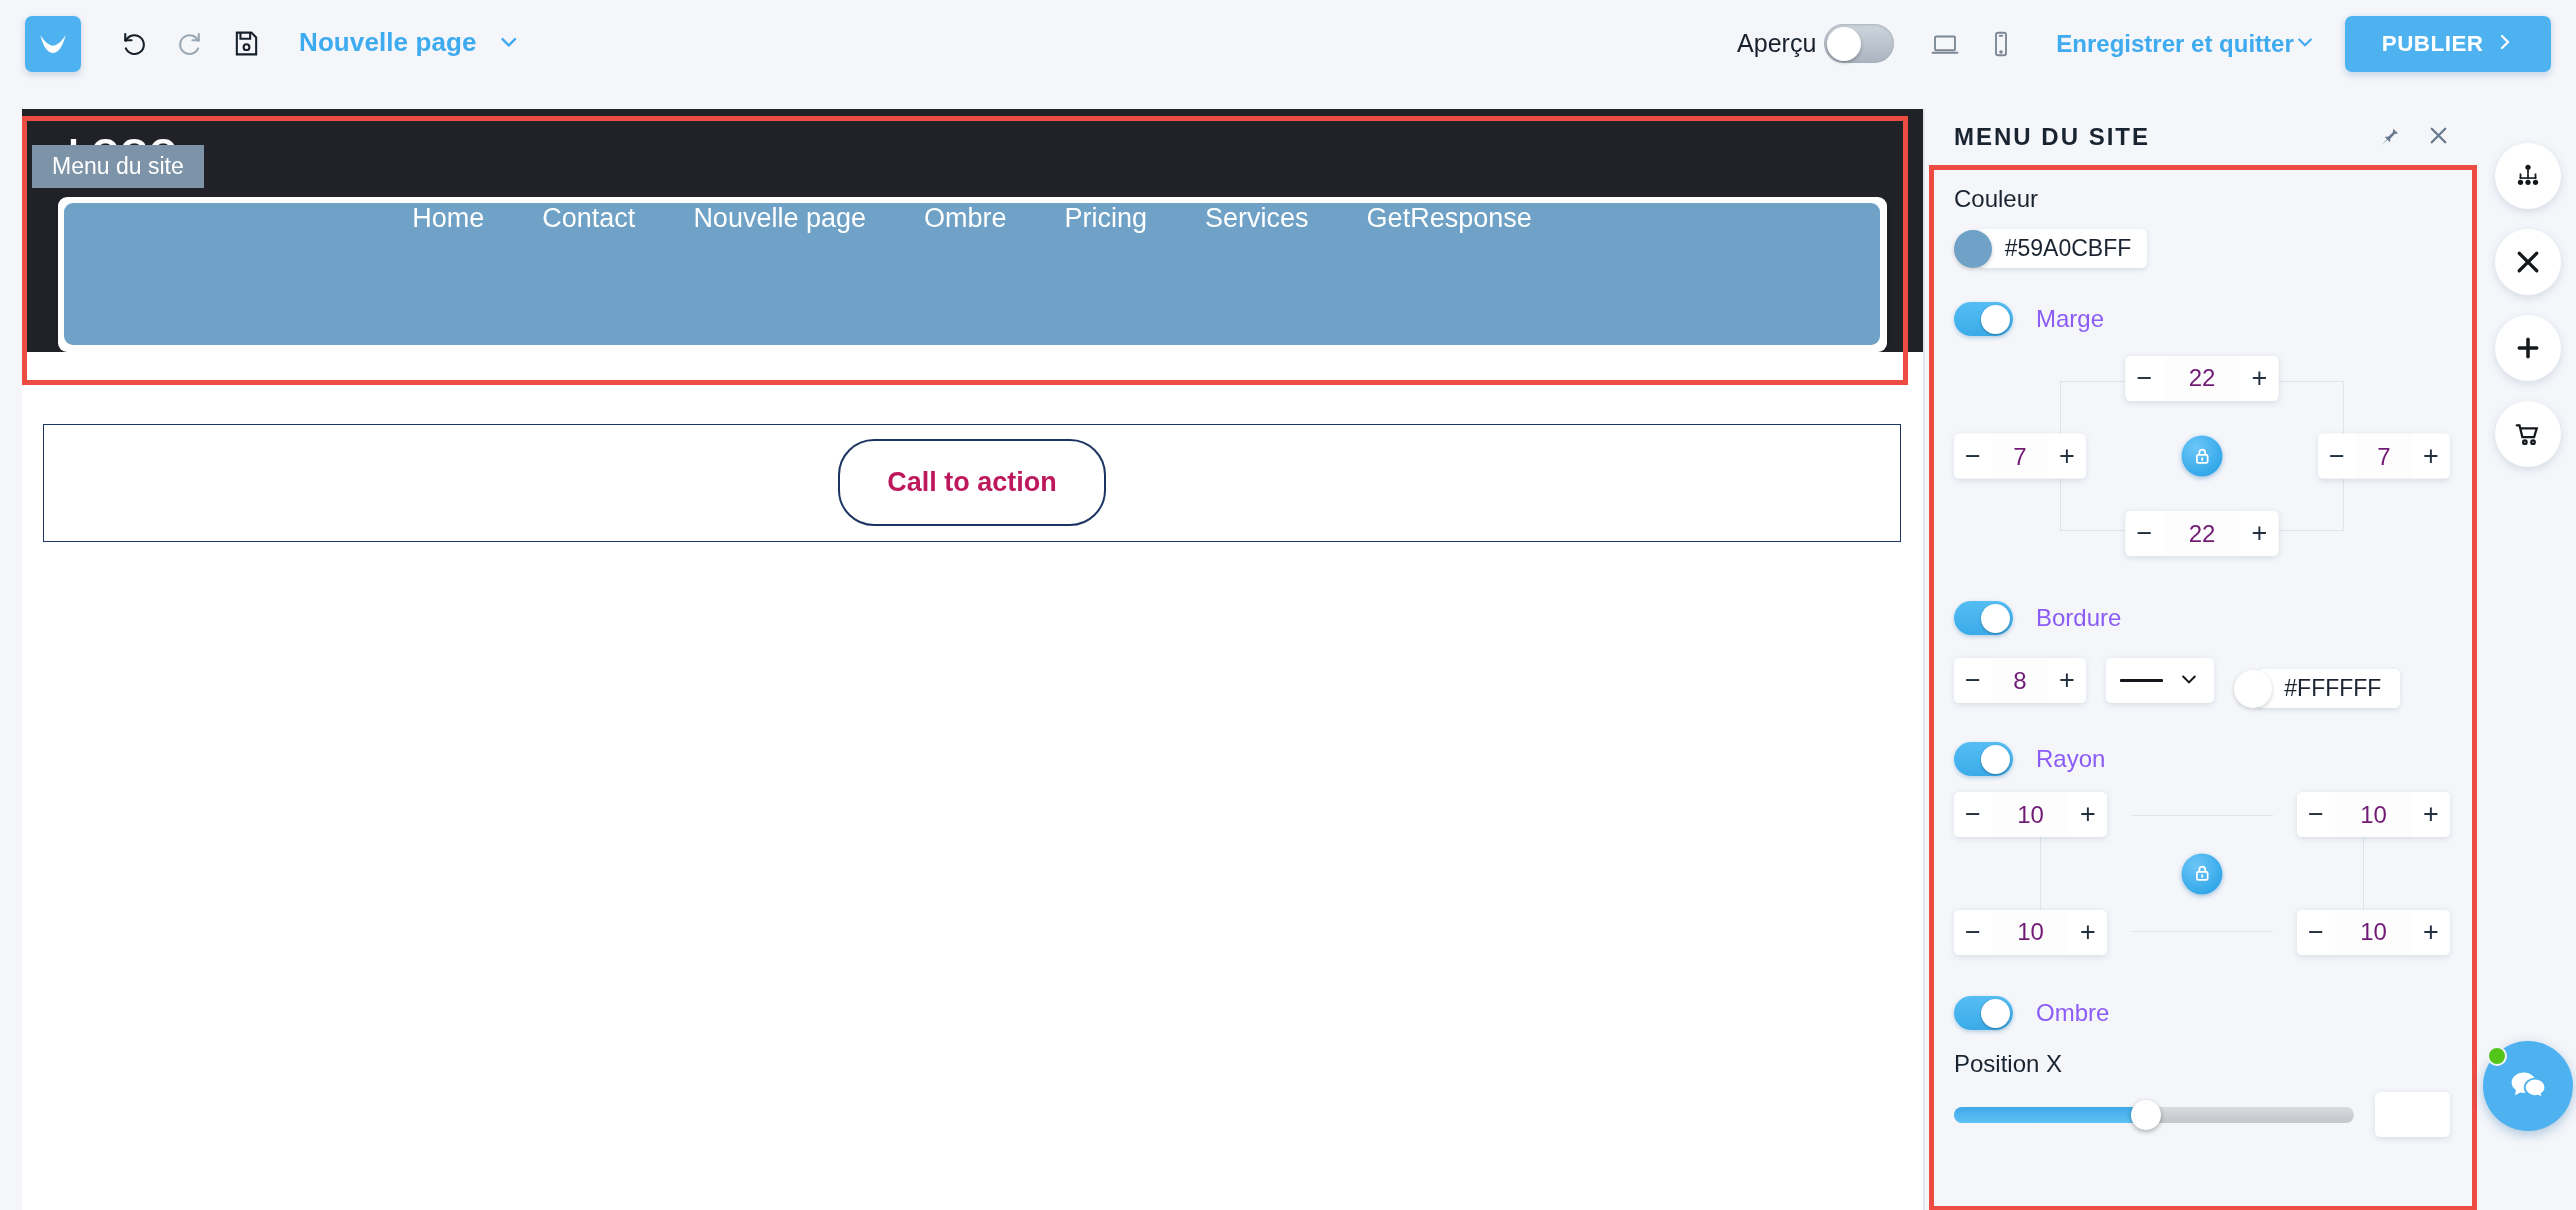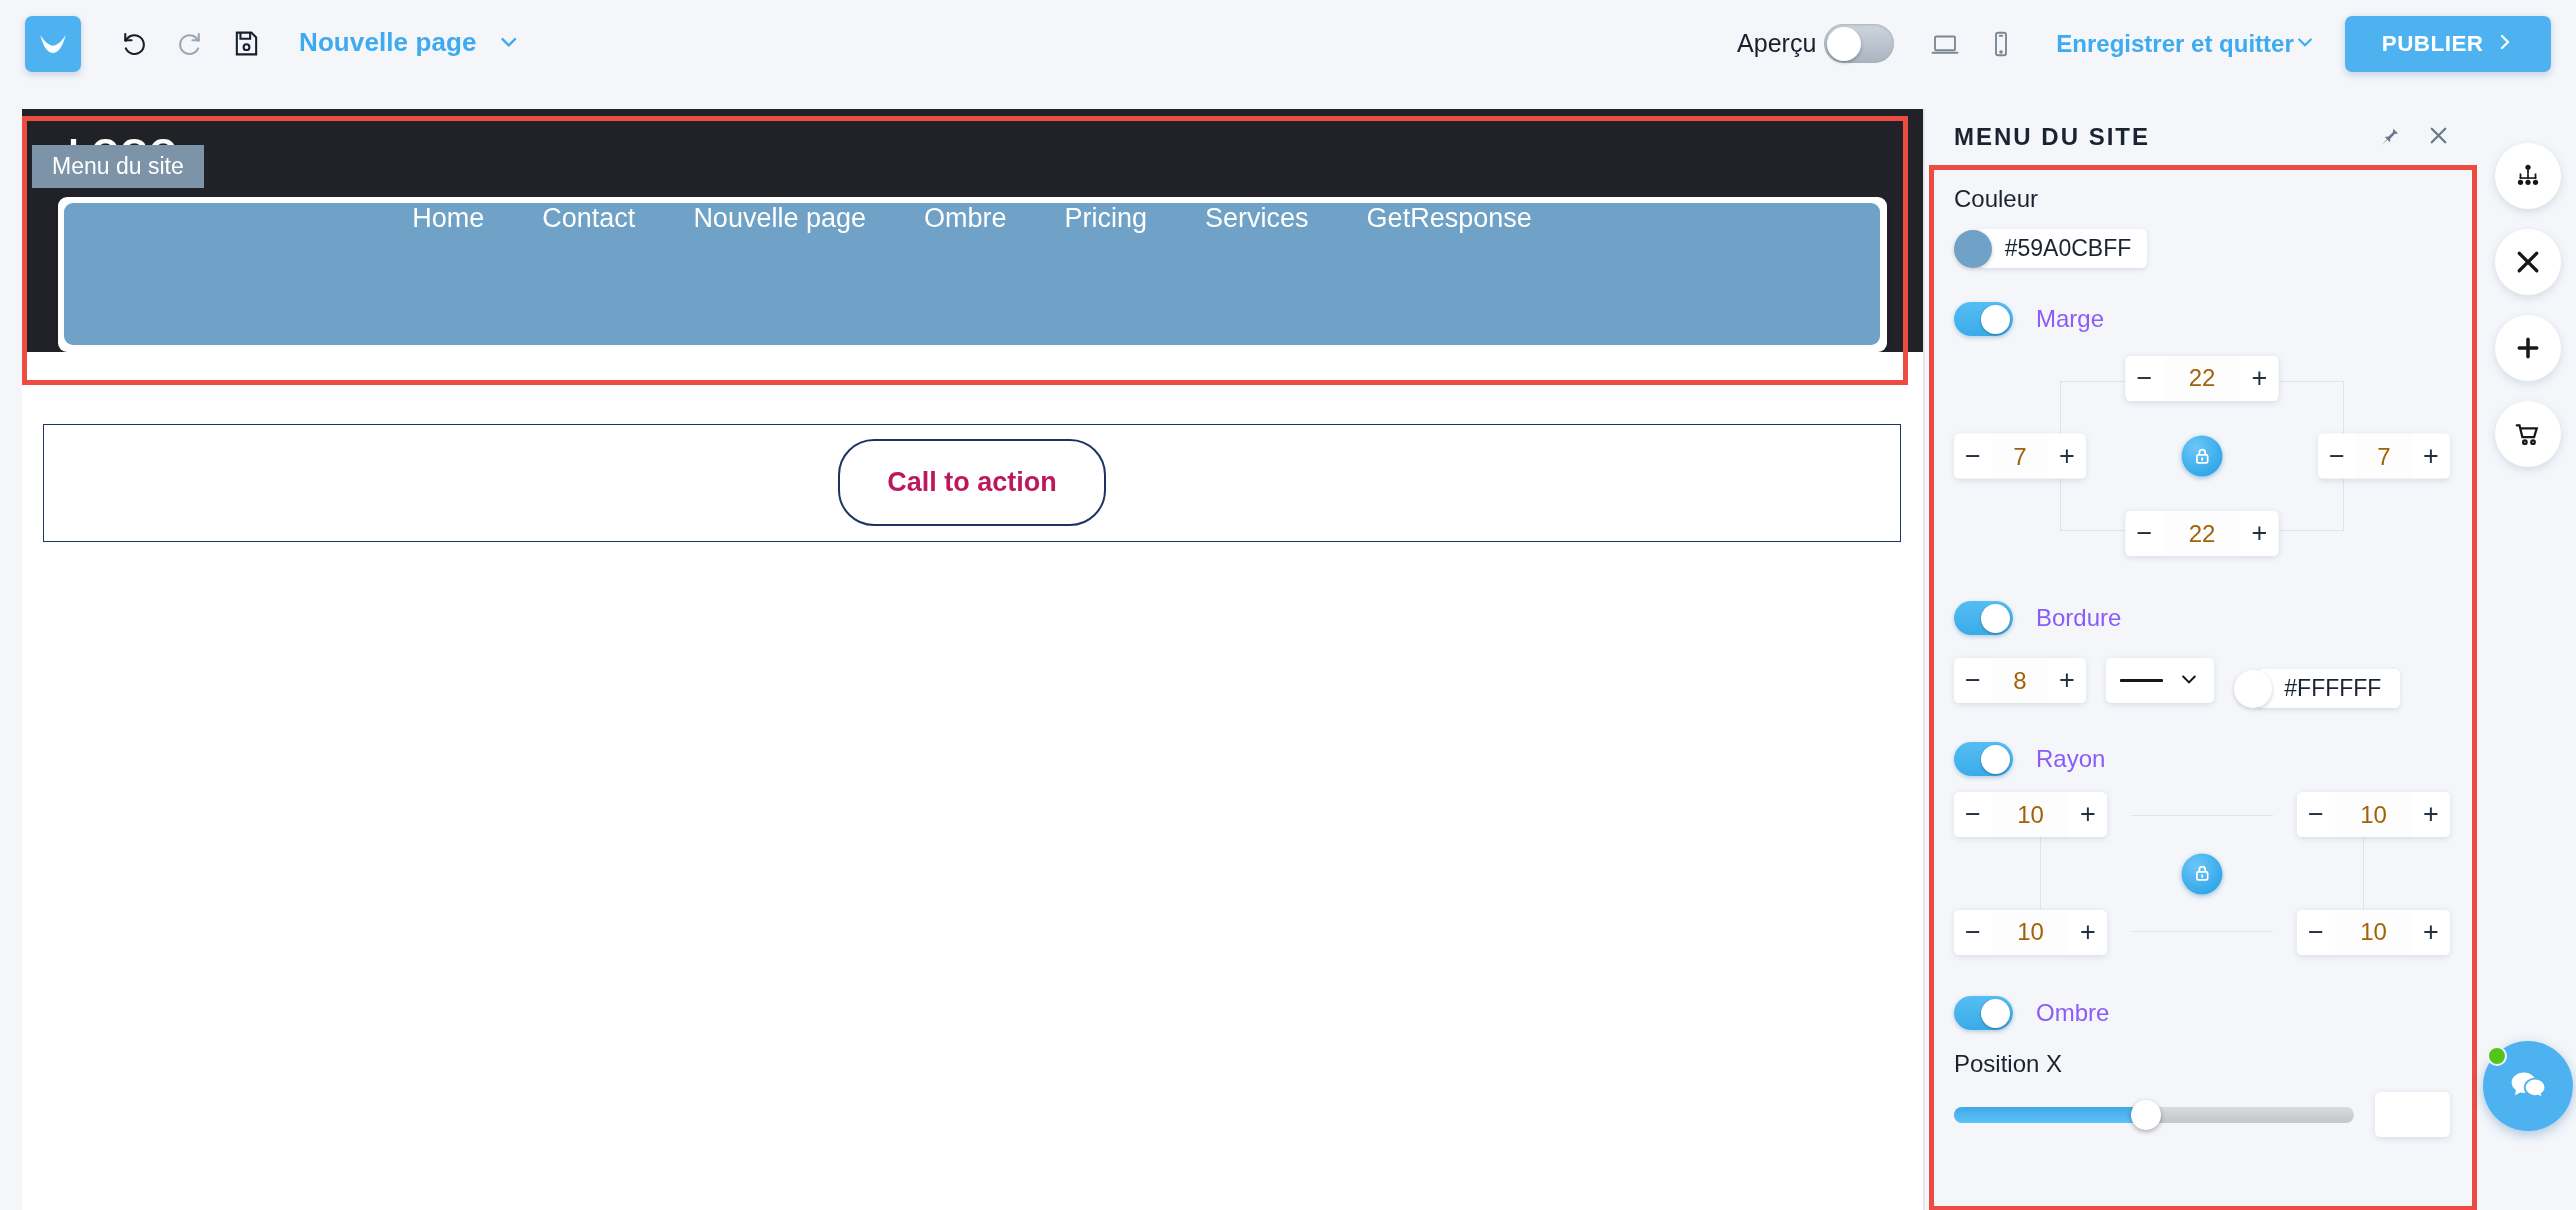--- a/index.html
+++ b/index.html
@@ -160,21 +160,21 @@
   .stepper {
     display: inline-flex; align-items: stretch; background: #fff; border-radius: 5.4px;
     box-shadow: 0 1.8px 6.3px rgba(40,60,90,.13); height: 45px; overflow: hidden;
   }
   .stepper .st-btn {
     width: 38px; display: flex; align-items: center; justify-content: center;
     font-size: 27px; color: #22303f; cursor: pointer; background: #fff; user-select: none;
   }
   .stepper .st-val {
     min-width: 77px; display: flex; align-items: center; justify-content: center;
-    font-size: 24px; color: #a16207; background: #fdfdfe; cursor: text;
+    font-size: 24px; color: #701a75; background: #fdfdfe; cursor: text;
   }
   .stepper.narrow .st-val { min-width: 56px; }
 
   
   .cross {
     position: relative; width: 100%; height: 222px; margin-top: 9px;
   }
   .cross .guide {
     position: absolute; border: 0.9px solid #dfe4eb; left: 106px; right: 106px; top: 36px; bottom: 36px;
   }

